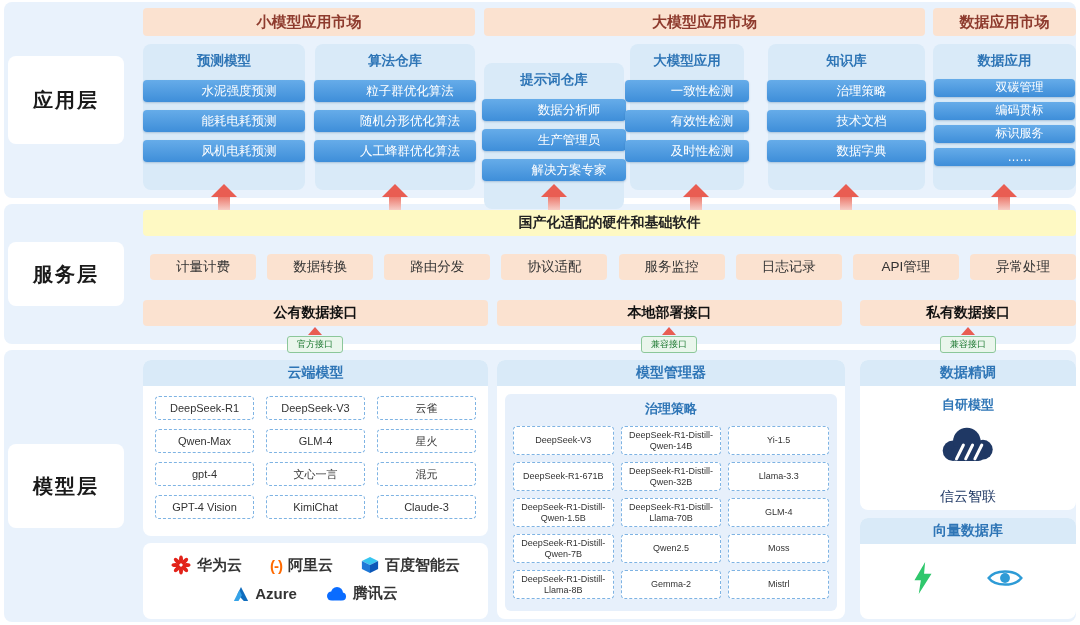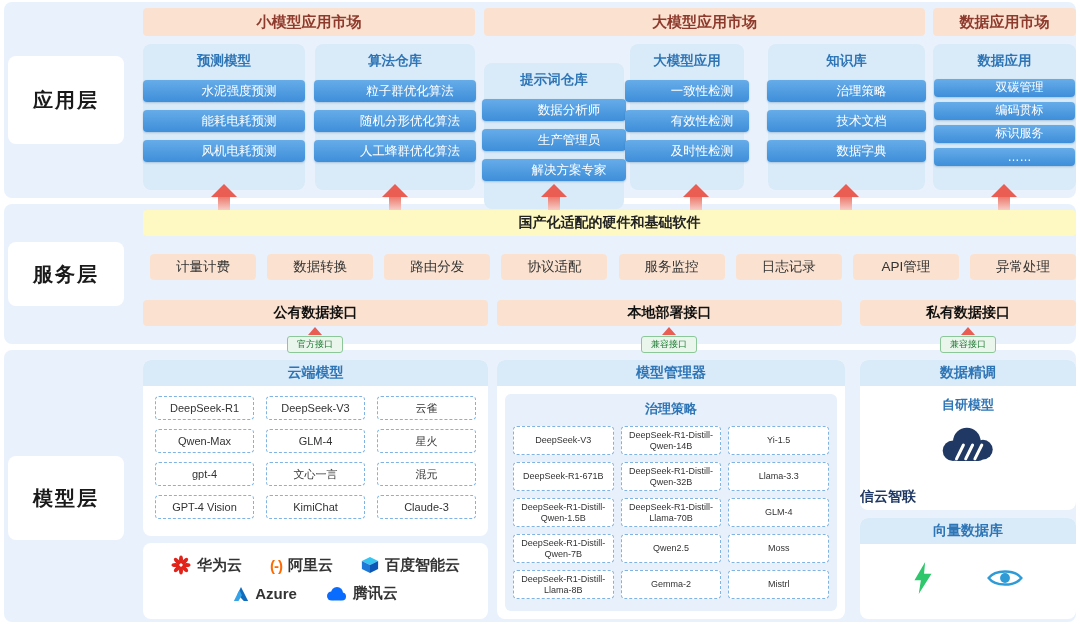--- a/index.html
+++ b/index.html
@@ -46,35 +46,35 @@
   .cloud-chip{height:24px;font-size:11px;}
   .open-models{margin:8px;height:217px;background:#E7F0FB;border-radius:6px;box-sizing:border-box;padding-top:6px;}
   .open-title{text-align:center;font-weight:bold;font-size:13px;color:#2E75B6;margin-bottom:2px;}
   .mgr-grid{gap:7px 7px;padding:6px 8px 8px;}
   .mgr-chip{min-height:29px;font-size:9px;line-height:1.2;padding:1px 2px;overflow-wrap:anywhere;}
   .vendor-row{display:flex;justify-content:center;align-items:center;gap:28px;text-align:center;}
   .vendor{display:flex;align-items:center;gap:6px;font-size:15px;font-weight:bold;color:#333;}
   .ali-icon{color:#FF6A00;font-weight:900;font-size:15px;letter-spacing:-1px;}
   .ft-title{margin-top:10px;text-align:center;font-weight:bold;font-size:13px;color:#2E75B6;}
   .ft-icon{display:flex;justify-content:center;margin:8px 0 4px;}
-  .ft-brand{font-weight:bold;font-size:14px;color:#1F3864;margin-top:20px;}
+  .ft-brand{text-align:center;font-weight:normal;font-size:14px;color:#1F3864;margin-top:20px;}
   .vec-body{display:flex;justify-content:center;align-items:center;gap:52px;height:68px;}
 </style>
 </head>
 <body>
 
 <div class="stage">
 
   <div class="band" id="band-app"></div>
   <div class="band" id="band-service"></div>
   <div class="band" id="band-model"></div>
 
   <div class="layer-label" style="left:8px;top:56px;width:116px;height:88px;">应用层</div>
   <div class="layer-label" style="left:8px;top:242px;width:116px;height:64px;">服务层</div>
-  <div class="layer-label" style="left:8px;top:456px;width:116px;height:84px;">模型层</div>
+  <div class="layer-label" style="left:8px;top:444px;width:116px;height:84px;">模型层</div>
 
   <div class="market" style="left:143px;width:332px;">小模型应用市场</div>
   <div class="market" style="left:484px;width:441px;">大模型应用市场</div>
   <div class="market" style="left:933px;width:143px;">数据应用市场</div>
 
   <div class="col-panel" style="left:143px;width:162px;">
     <div class="col-title">预测模型</div>
     <div class="col-btn">水泥强度预测</div>
     <div class="col-btn">能耗电耗预测</div>
     <div class="col-btn">风机电耗预测</div>

